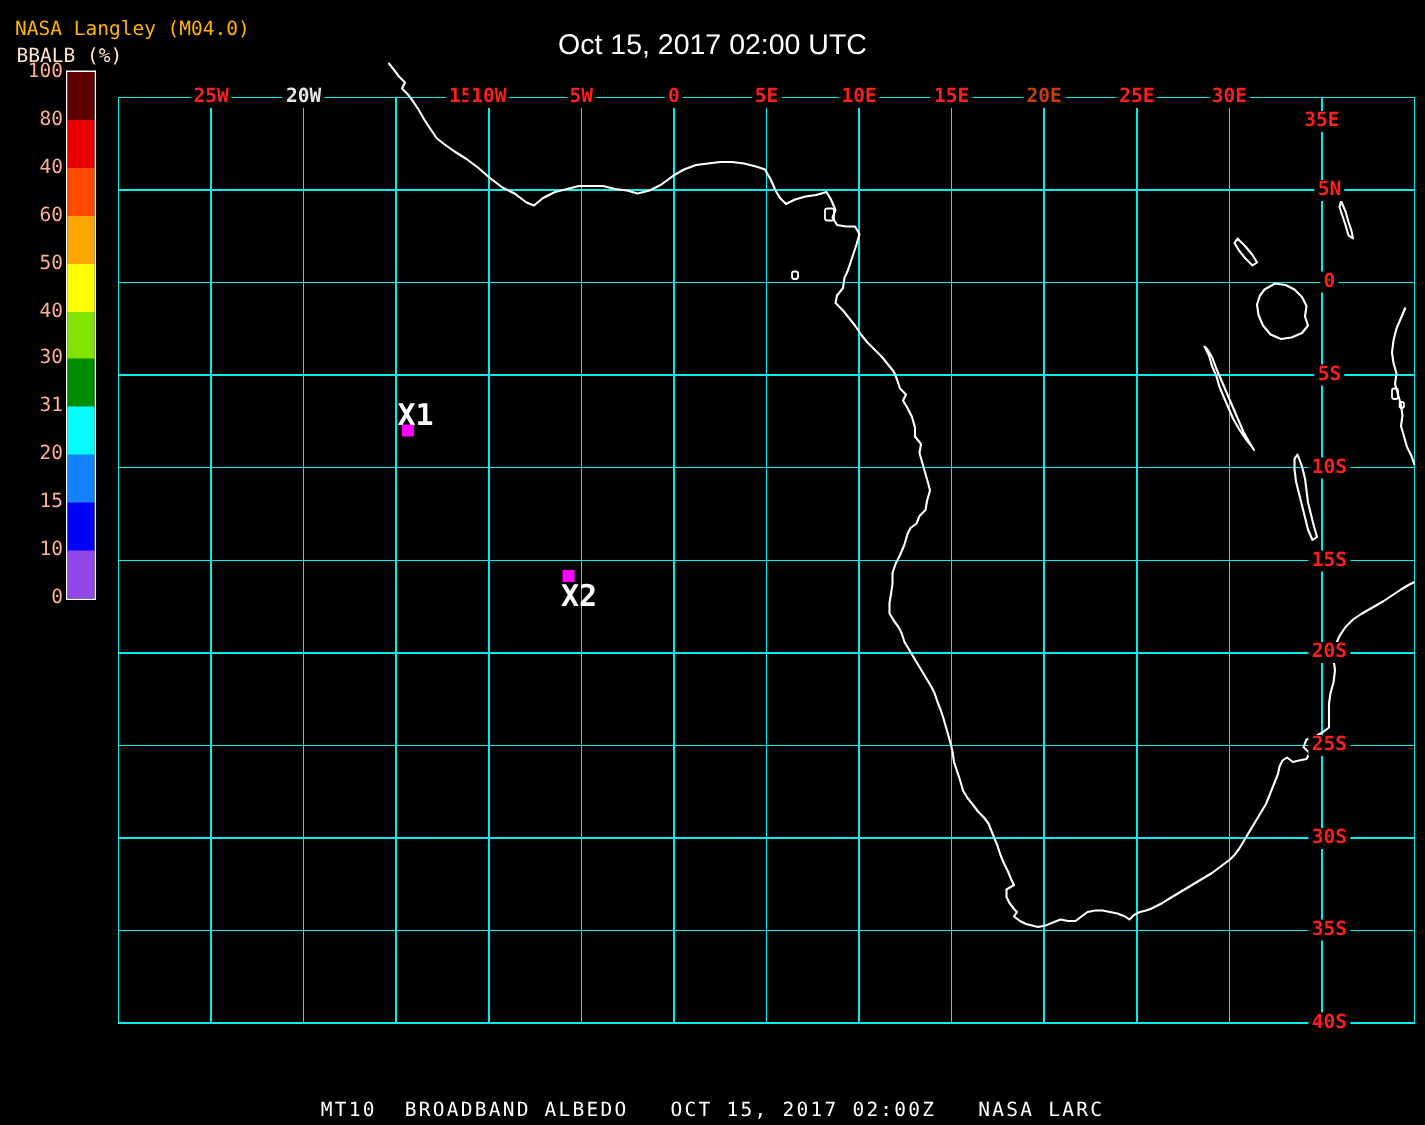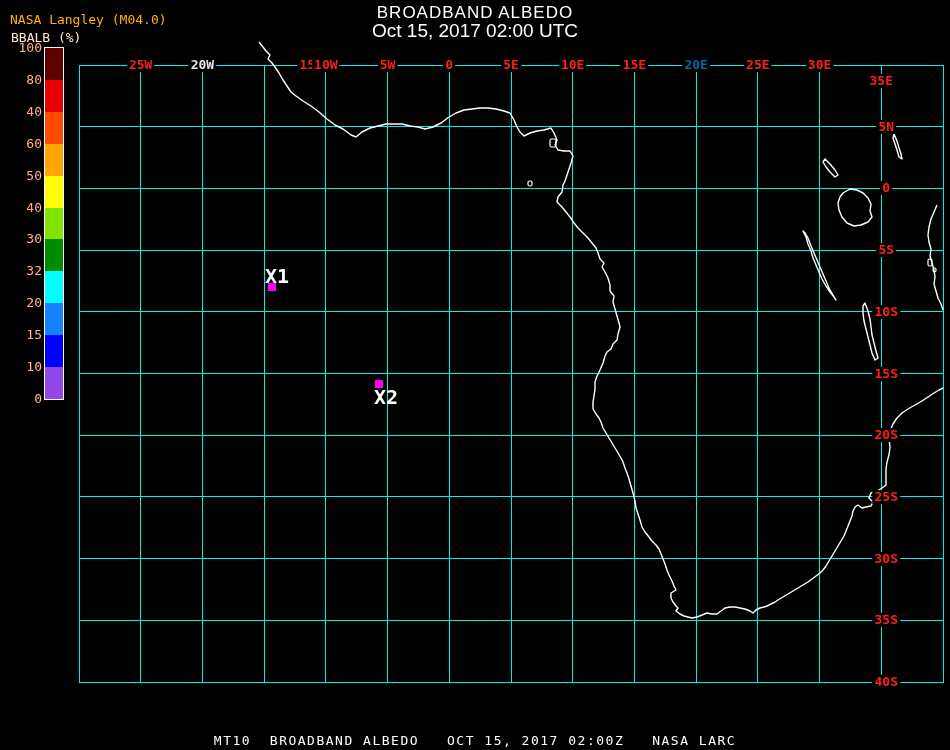--- a/index.html
+++ b/index.html
@@ -19,33 +19,32 @@
   svg{position:absolute;left:0;top:0;}
   .axlab{position:absolute;transform:translateX(-50%);font-size:13px;font-weight:bold;line-height:14px;
          background:#000;padding:0 2px;z-index:3;}
   .mlab{position:absolute;font-size:20px;font-weight:bold;color:#fff;line-height:15px;z-index:3;}
   .marker{position:absolute;width:8px;height:8px;z-index:2;}
 </style>
 </head>
 <body>
 
 <div id="stage">
-  <div id="title" class="t">BROADBAND ALBEDO</div>
   <div id="subtitle" class="t">Oct 15, 2017 02:00 UTC</div>
   <div id="brand" class="t" style="color: rgb(255, 180, 0);">NASA Langley (M04.0)</div>
   <div id="cbar-title" class="t" style="color: rgb(255, 230, 204);">BBALB (%)</div>
   <div id="cbar-ticks">
       <div class="ctick" style="left: 6px; top: 41px; color: rgb(255, 176, 145);">100</div>
       <div class="ctick" style="left: 6px; top: 72.9091px; color: rgb(255, 176, 145);">80</div>
       <div class="ctick" style="left: 6px; top: 104.818px; color: rgb(255, 176, 145);">40</div>
       <div class="ctick" style="left: 6px; top: 136.727px; color: rgb(255, 176, 145);">60</div>
       <div class="ctick" style="left: 6px; top: 168.636px; color: rgb(255, 176, 145);">50</div>
       <div class="ctick" style="left: 6px; top: 200.545px; color: rgb(255, 176, 145);">40</div>
       <div class="ctick" style="left: 6px; top: 232.455px; color: rgb(255, 176, 145);">30</div>
-      <div class="ctick" style="left: 6px; top: 264.364px; color: rgb(255, 176, 145);">32</div>
+      <div class="ctick" style="left: 6px; top: 264.364px; color: rgb(255, 176, 145);">31</div>
       <div class="ctick" style="left: 6px; top: 296.273px; color: rgb(255, 176, 145);">20</div>
       <div class="ctick" style="left: 6px; top: 328.182px; color: rgb(255, 176, 145);">15</div>
       <div class="ctick" style="left: 6px; top: 360.091px; color: rgb(255, 176, 145);">10</div>
       <div class="ctick" style="left: 6px; top: 392px; color: rgb(255, 176, 145);">0</div>
     </div>
   <div id="cbar">
       <div class="cseg" style="top: 0px; height: 32.4091px; background: rgb(94, 0, 0);"></div>
       <div class="cseg" style="top: 31.9091px; height: 32.4091px; background: rgb(232, 0, 0);"></div>
       <div class="cseg" style="top: 63.8182px; height: 32.4091px; background: rgb(255, 74, 0);"></div>
       <div class="cseg" style="top: 95.7273px; height: 32.4091px; background: rgb(255, 165, 0);"></div>
@@ -97,21 +96,21 @@
   <div id="axis-labels">
       <span class="axlab" style="left: 140.714px; top: 58px; color: rgb(255, 30, 30);">25W</span>
       <span class="axlab" style="left: 202.429px; top: 58px; color: #e5e5e5;">20W</span>
       <span class="axlab" style="left: 264.143px; top: 58px; color: rgb(255, 30, 30); margin-left: 47px;">15W</span>
       <span class="axlab" style="left: 325.857px; top: 58px; color: rgb(255, 30, 30);">10W</span>
       <span class="axlab" style="left: 387.571px; top: 58px; color: rgb(255, 30, 30);">5W</span>
       <span class="axlab" style="left: 449.286px; top: 58px; color: rgb(255, 30, 30);">0</span>
       <span class="axlab" style="left: 511px; top: 58px; color: rgb(255, 30, 30);">5E</span>
       <span class="axlab" style="left: 572.714px; top: 58px; color: rgb(255, 30, 30);">10E</span>
       <span class="axlab" style="left: 634.429px; top: 58px; color: rgb(255, 30, 30);">15E</span>
-      <span class="axlab" style="left: 696.143px; top: 58px; color: #0369a1;">20E</span>
+      <span class="axlab" style="left: 696.143px; top: 58px; color: #c2410c;">20E</span>
       <span class="axlab" style="left: 757.857px; top: 58px; color: rgb(255, 30, 30);">25E</span>
       <span class="axlab" style="left: 819.571px; top: 58px; color: rgb(255, 30, 30);">30E</span>
       <span class="axlab" style="left: 881.286px; top: 58px; color: rgb(255, 30, 30); margin-top: 16px;">35E</span>
       <span class="axlab" style="left: 886.286px; top: 119.7px; color: rgb(255, 30, 30);">5N</span>
       <span class="axlab" style="left: 886.286px; top: 181.4px; color: rgb(255, 30, 30);">0</span>
       <span class="axlab" style="left: 886.286px; top: 243.1px; color: rgb(255, 30, 30);">5S</span>
       <span class="axlab" style="left: 886.286px; top: 304.8px; color: rgb(255, 30, 30);">10S</span>
       <span class="axlab" style="left: 886.286px; top: 366.5px; color: rgb(255, 30, 30);">15S</span>
       <span class="axlab" style="left: 886.286px; top: 428.2px; color: rgb(255, 30, 30);">20S</span>
       <span class="axlab" style="left: 886.286px; top: 489.9px; color: rgb(255, 30, 30);">25S</span>

